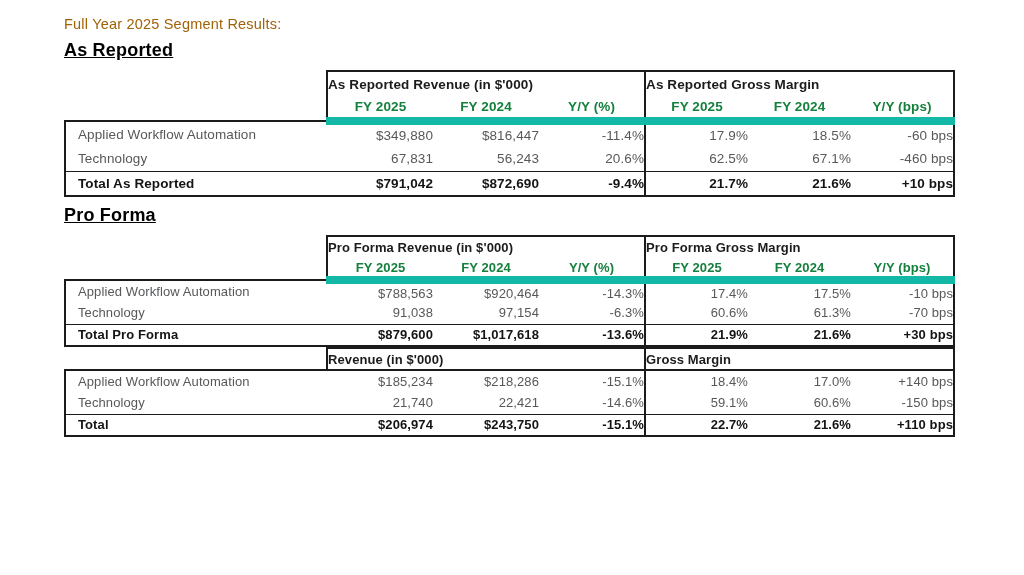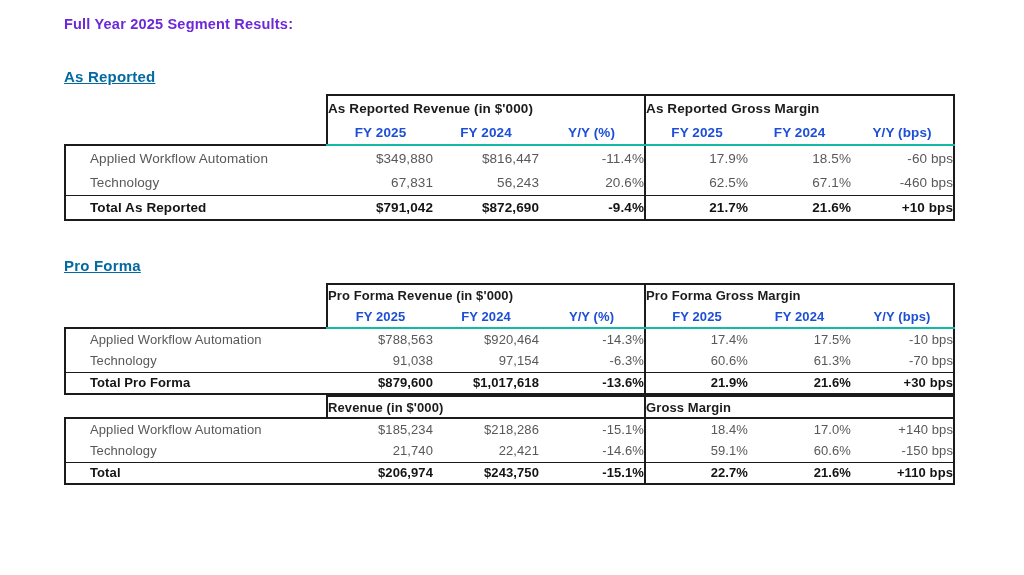--- a/index.html
+++ b/index.html
@@ -5,48 +5,48 @@
   * { box-sizing: border-box; margin: 0; padding: 0; }
   html, body { background: #ffffff; }
   body {
     width: 1024px; height: 575px; overflow: hidden;
     font-family: "Liberation Sans", "DejaVu Sans", sans-serif;
     color: #1d1d1f;
   }
   .page { padding: 16px 0 0 64px; }
 
   .doc-title {
-    font-size: 14.5px; font-weight: bold; letter-spacing: .2px; color: #6d28d9;
+    font-size: 14.5px; font-weight: normal; letter-spacing: .2px; color: #a16207;
   }
   .sec-label {
     display: inline-block;
-    font-size: 15px; font-weight: bold; letter-spacing: .2px; color: #0369a1;
+    font-size: 18px; font-weight: bold; letter-spacing: .2px; color: #000000;
     text-decoration: underline;
-    margin: 36px 0 9px 0;
+    margin: 8px 0 9px 0;
   }
   .q4-title { margin: 44px 0 28px 0; }
   sup { font-size: 9px; vertical-align: super; line-height: 0; }
 
   table.seg { border-collapse: collapse; table-layout: fixed; width: 889px; }
   .seg col.cl  { width: 262px; }
   .seg col.cv  { width: 106px; }
   .seg col.cm  { width: 103px; }
   .seg th, .seg td { padding: 0; vertical-align: middle; font-size: 13.5px; letter-spacing: .1px; }
   table.t1 tr { height: 25px; }
   table.t23 tr { height: 22px; }
   table.t23 th, table.t23 td { font-size: 13px; }
 
   
   .sp  { border: none; }
   th.g { border-top: 2px solid #1b1b1b; font-weight: bold; text-align: left; color: #1b1b1d; }
-  th.h { border-bottom: 2px solid #14b8a6; font-weight: bold; text-align: center; color: #1d4ed8; }
+  th.h { border-bottom: 8px solid #14b8a6; font-weight: bold; text-align: center; color: #15803d; }
   .bl  { border-left: 2px solid #1b1b1b; }
   .br  { border-right: 2px solid #1b1b1b; margin-top: 42px; }
 
-  td.lab { border-left: 2px solid #1b1b1b; padding-left: 24px; color: #57585a; }
+  td.lab { border-left: 2px solid #1b1b1b; padding-left: 12px; color: #57585a; }
   td.v   { text-align: right; color: #57585a; }
   tr.frow td { border-top: 2px solid #1b1b1b; }
   tr.trow td { border-top: 1.5px solid #1b1b1b; border-bottom: 2px solid #1b1b1b; font-weight: bold; color: #141416; }
 
   
   .c0 { padding-right: 8px; }
   .c1 { padding-right: 12px; }
   .c2 { padding-right: 10px; }
   .c3 { padding-right: 21px; }
   .c4 { padding-right: 24px; }

